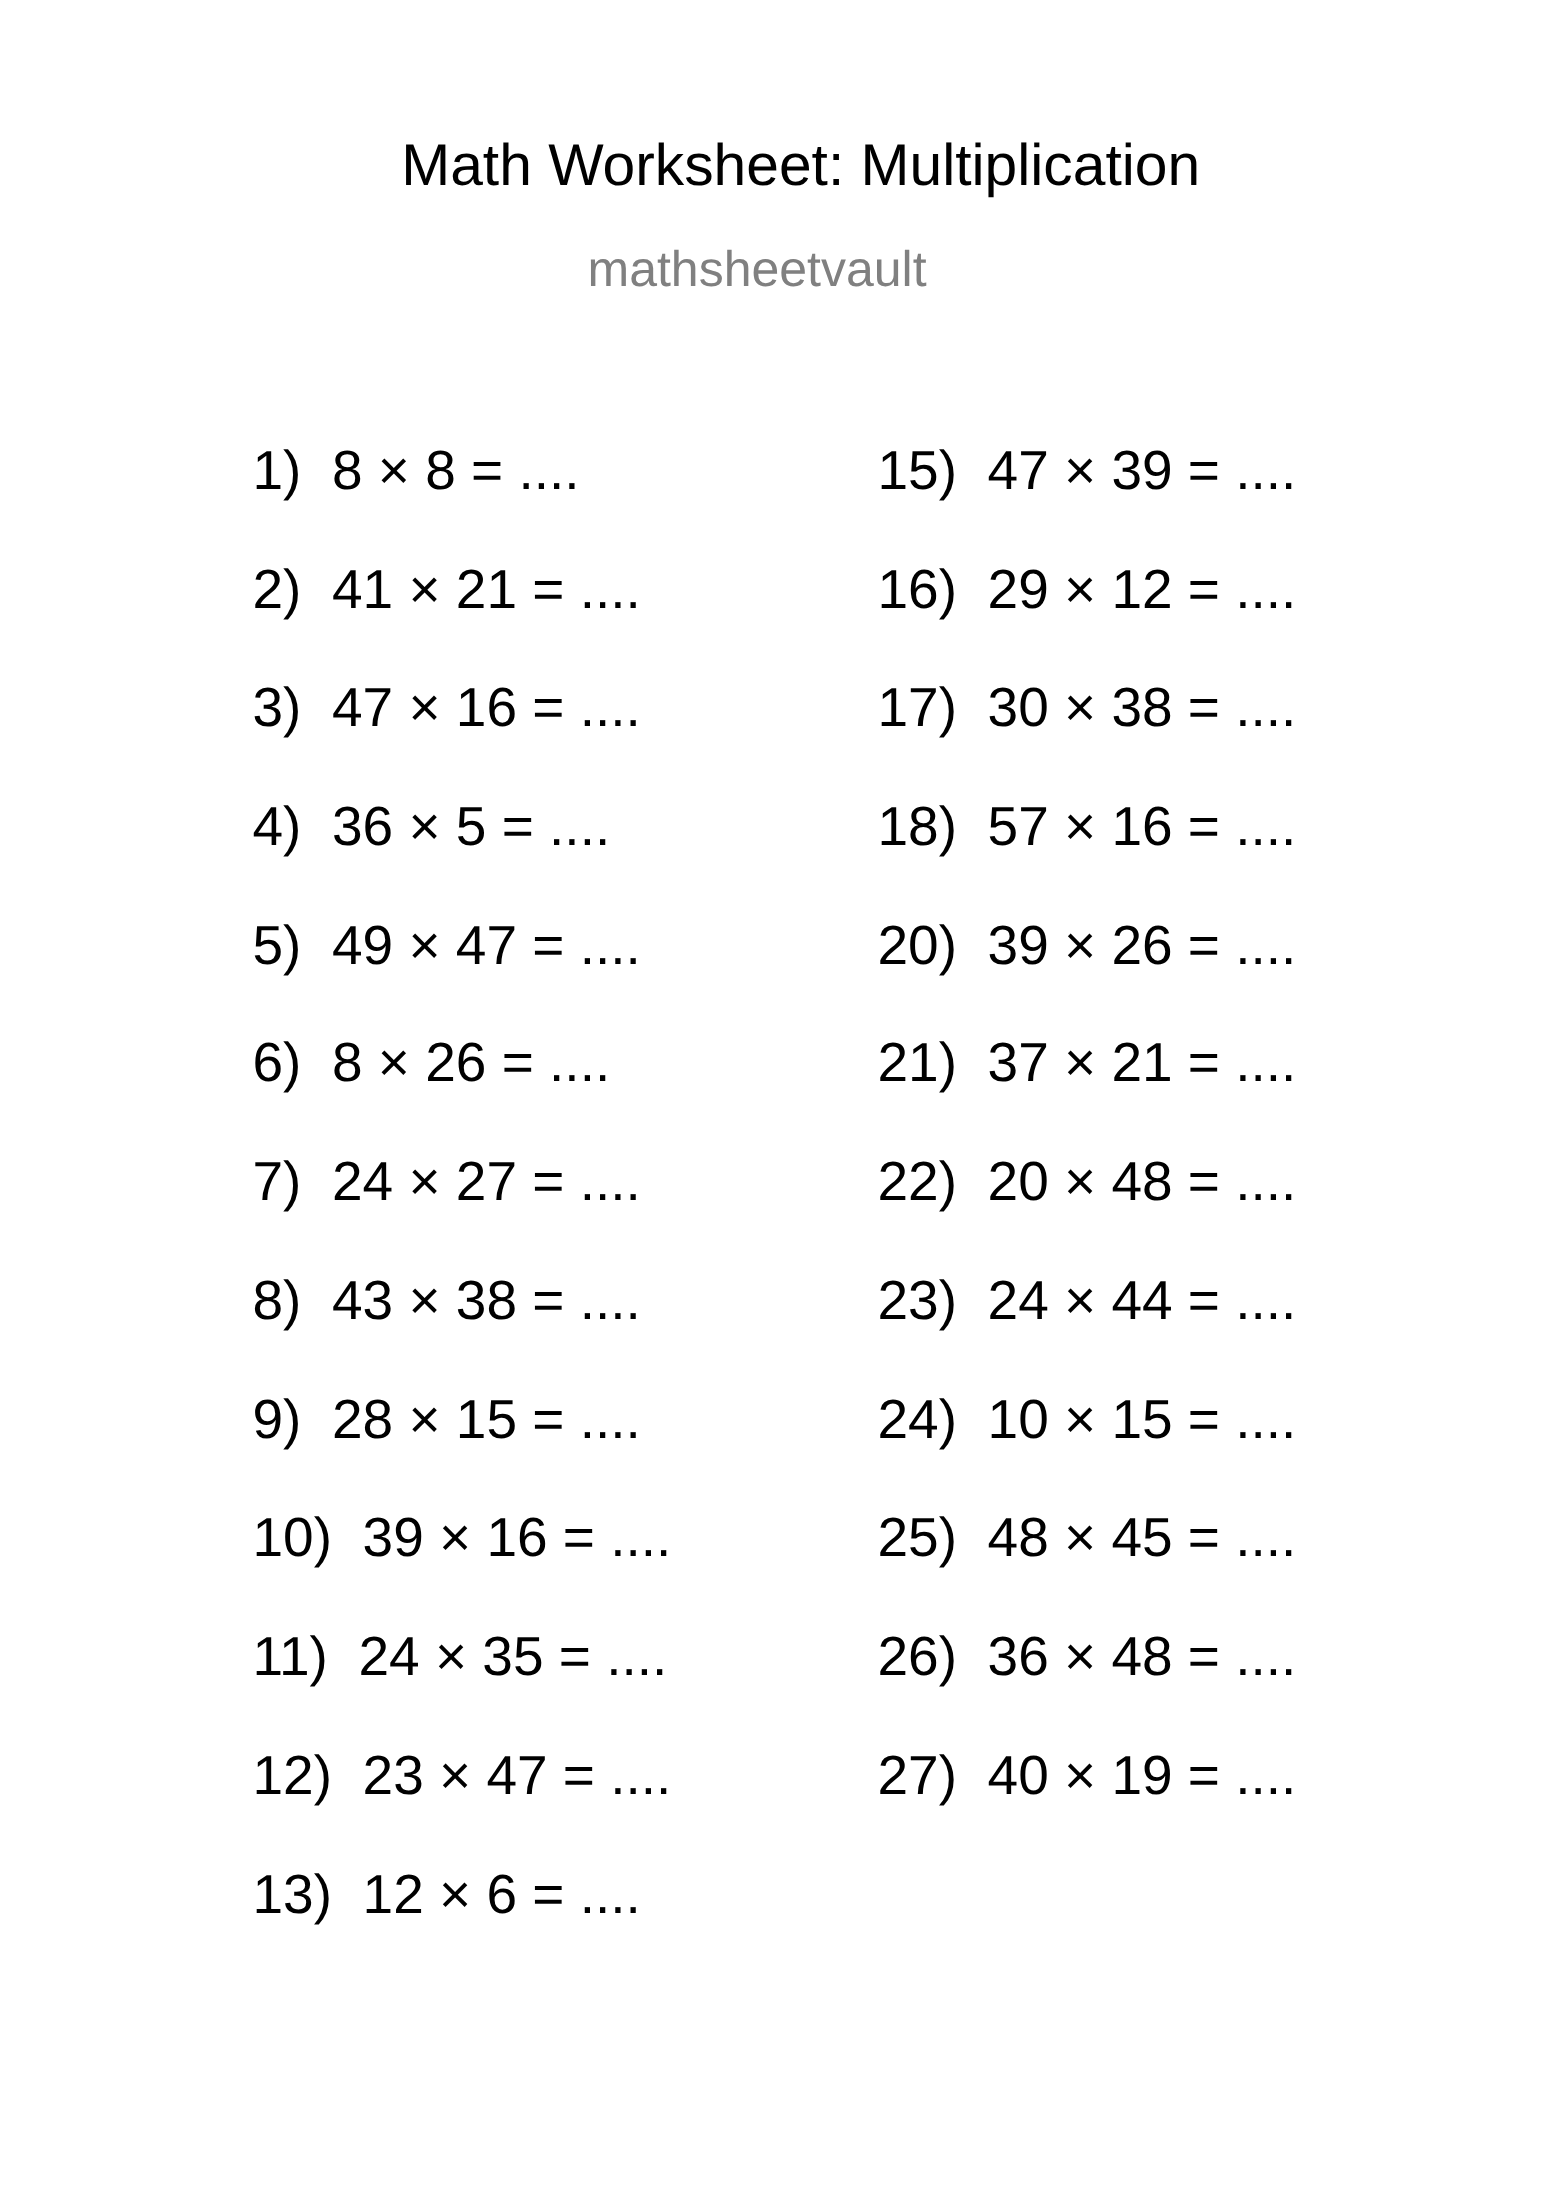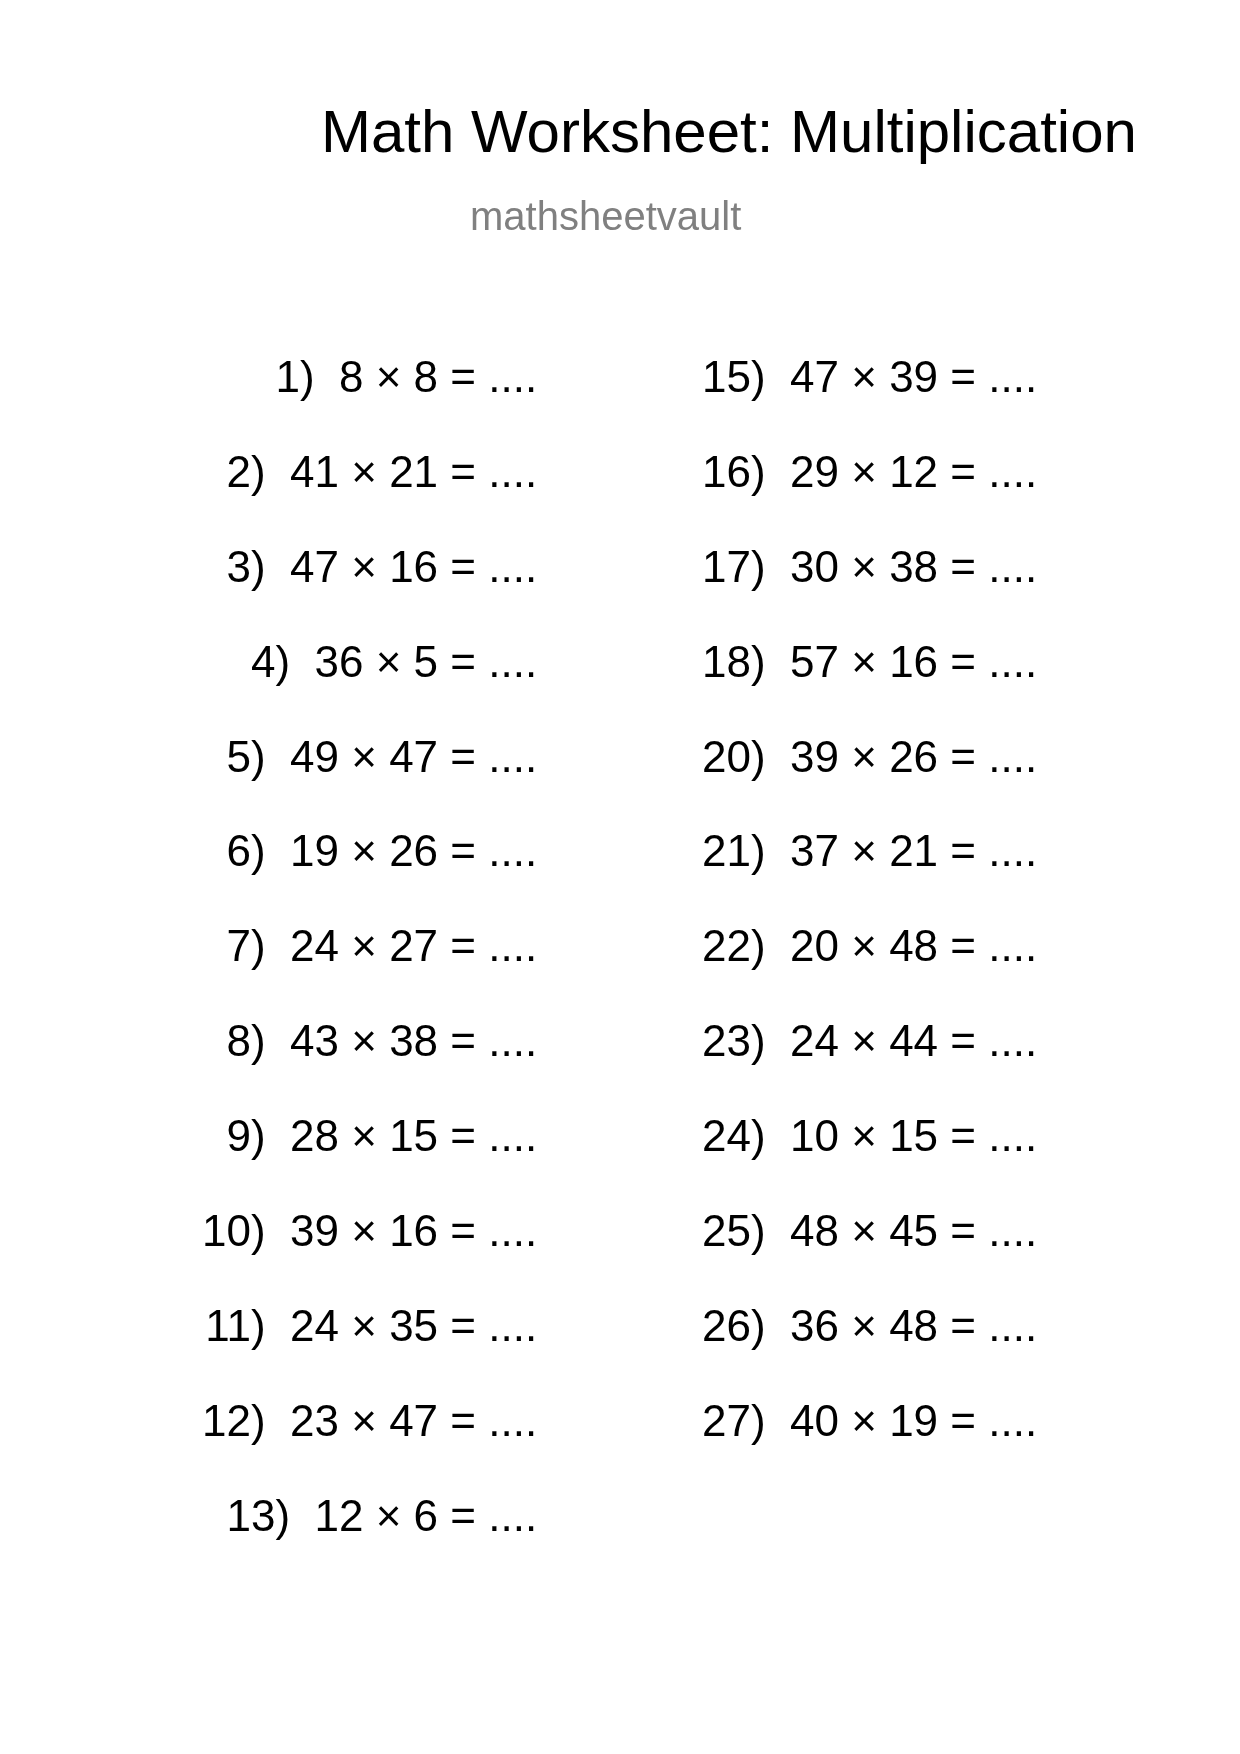--- a/index.html
+++ b/index.html
@@ -12,21 +12,21 @@
       height: 1754px;
       position: relative;
       overflow: hidden;
       font-family: "Liberation Sans", sans-serif;
       color: #000000;
     }
     .title {
       position: absolute;
       left: 321px;
       top: 96px;
-      font-size: 60px;
+      font-size: 47px;
       line-height: 72px;
       white-space: nowrap;
       margin: 0;
       font-weight: normal;
     }
     .subtitle {
       position: absolute;
       left: 470px;
       top: 180px;
       font-size: 40px;
@@ -42,36 +42,35 @@
       padding: 0;
       list-style: none;
     }
     .column.left { left: 202px; }
     .column.right { left: 702px; }
     .problem {
       height: 94.9px;
       font-size: 44px;
       line-height: 50px;
       white-space: pre;
-      text-align: right;
     }
   </style>
 </head>
 <body>
 
 <h1 class="title">Math Worksheet: Multiplication</h1>
 <div class="subtitle">mathsheetvault</div>
 
 <ol class="column left">
   <li class="problem">1)  8 × 8 = ....</li>
   <li class="problem">2)  41 × 21 = ....</li>
   <li class="problem">3)  47 × 16 = ....</li>
   <li class="problem">4)  36 × 5 = ....</li>
   <li class="problem">5)  49 × 47 = ....</li>
-  <li class="problem">6)  19 × 26 = ....</li>
+  <li class="problem">6)  8 × 26 = ....</li>
   <li class="problem">7)  24 × 27 = ....</li>
   <li class="problem">8)  43 × 38 = ....</li>
   <li class="problem">9)  28 × 15 = ....</li>
   <li class="problem">10)  39 × 16 = ....</li>
   <li class="problem">11)  24 × 35 = ....</li>
   <li class="problem">12)  23 × 47 = ....</li>
   <li class="problem">13)  12 × 6 = ....</li>
 </ol>
 
 <ol class="column right">

